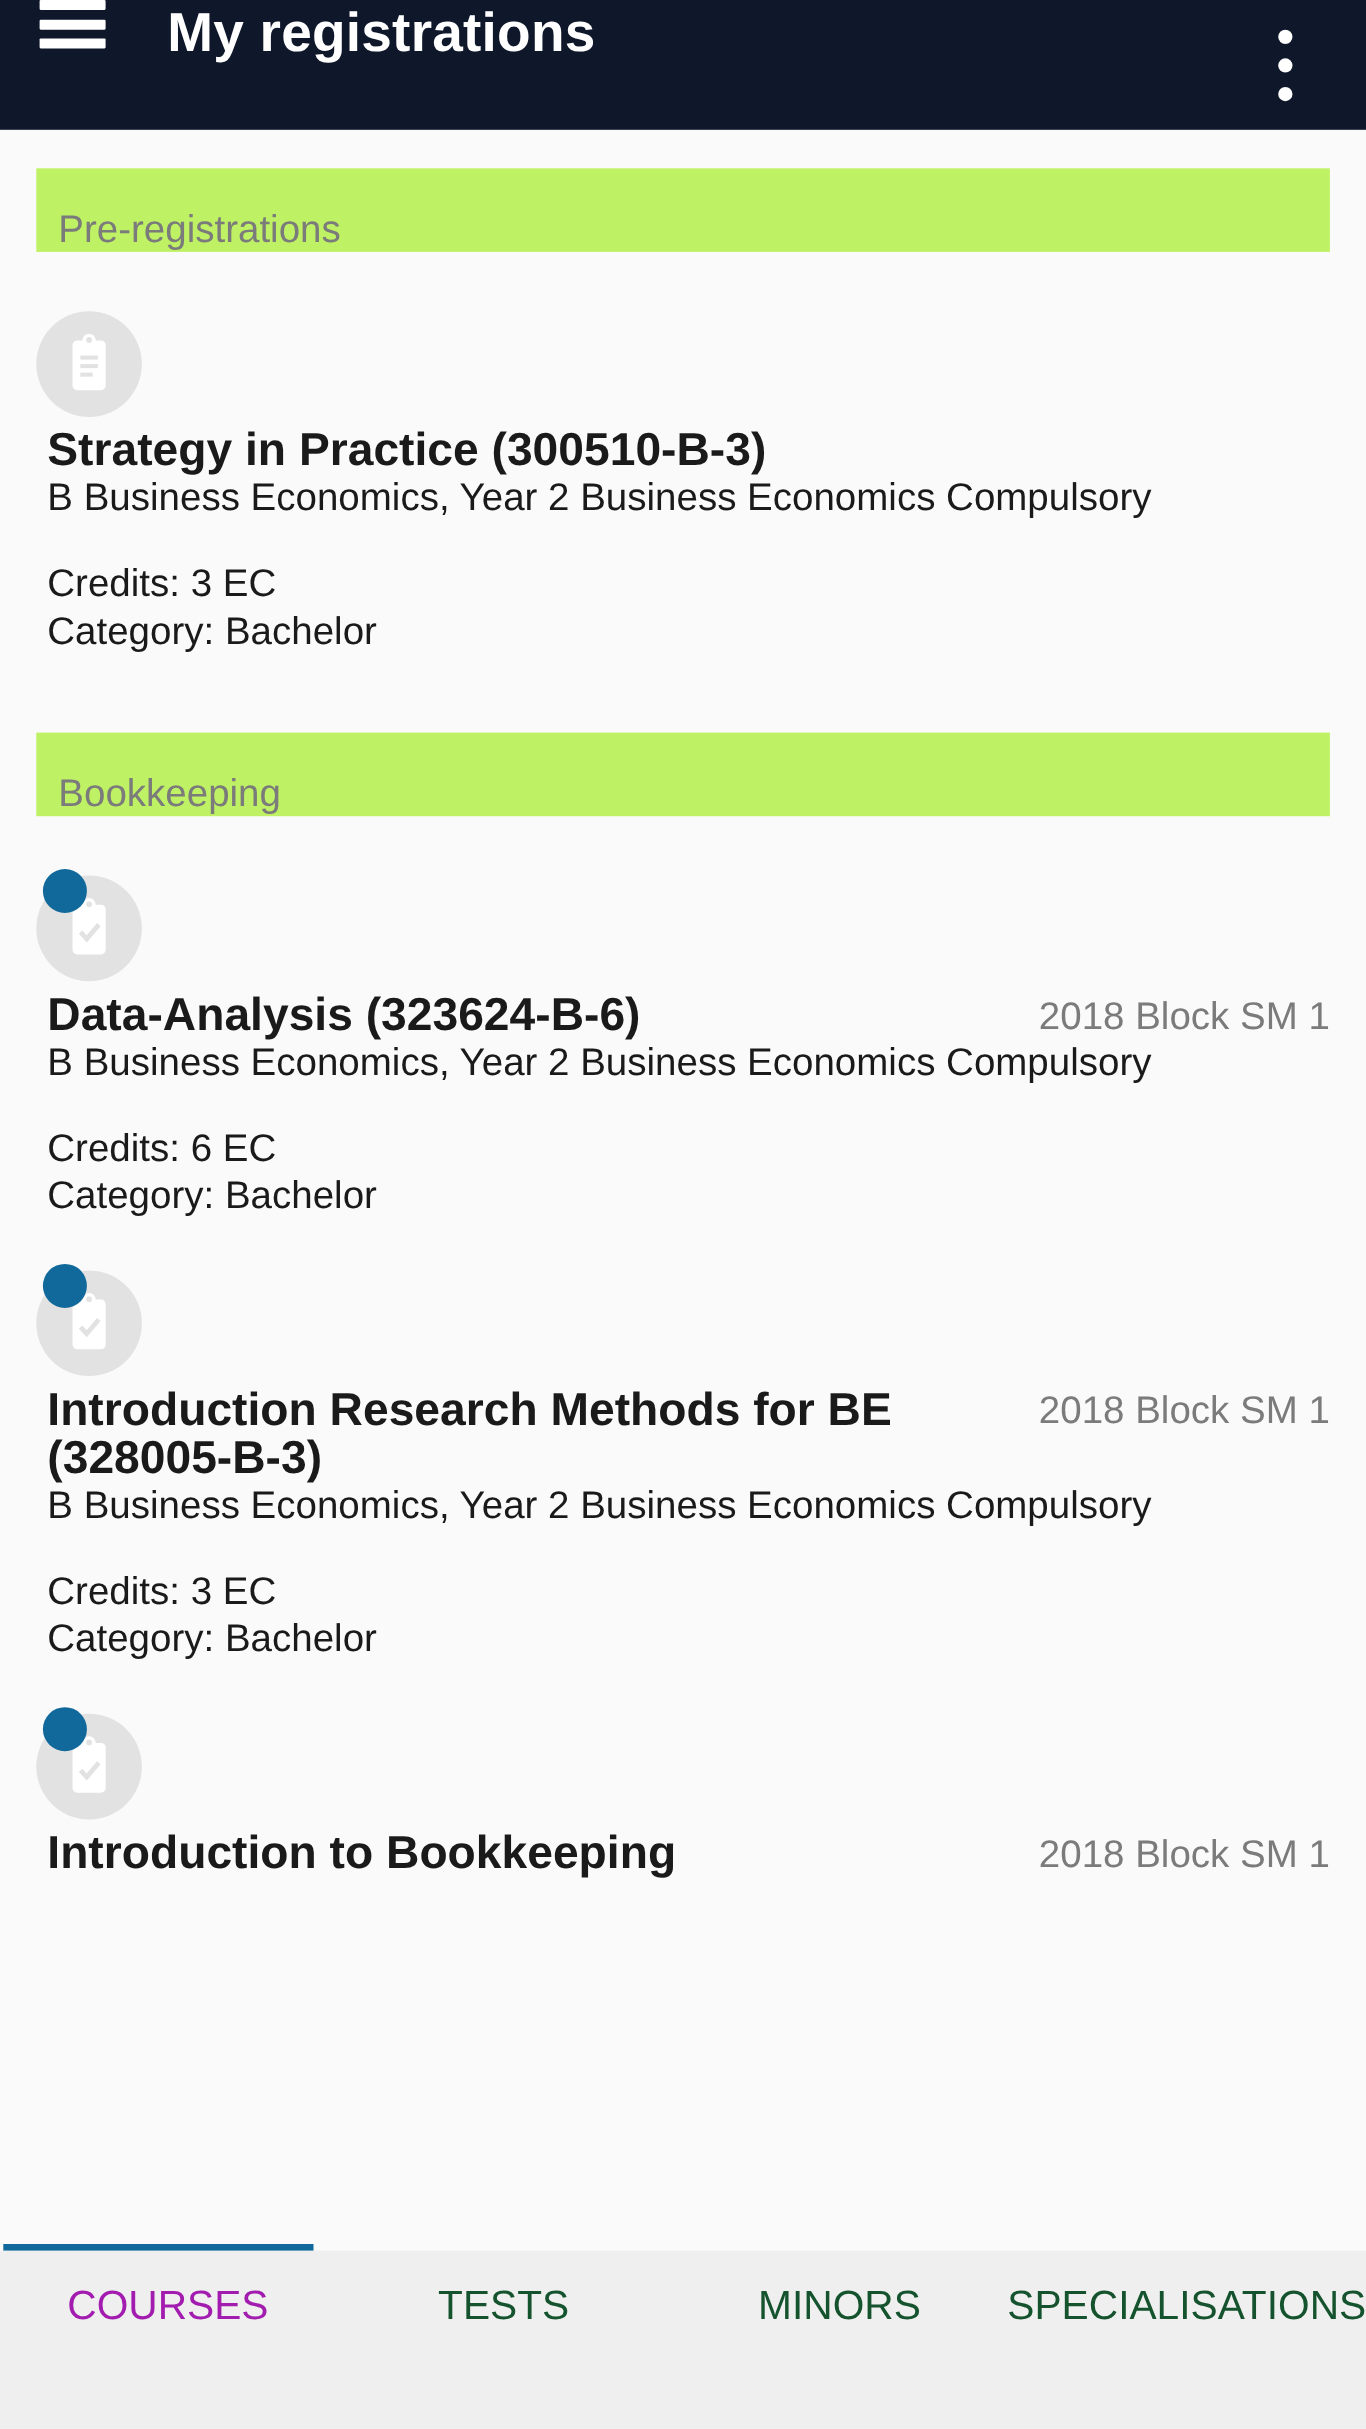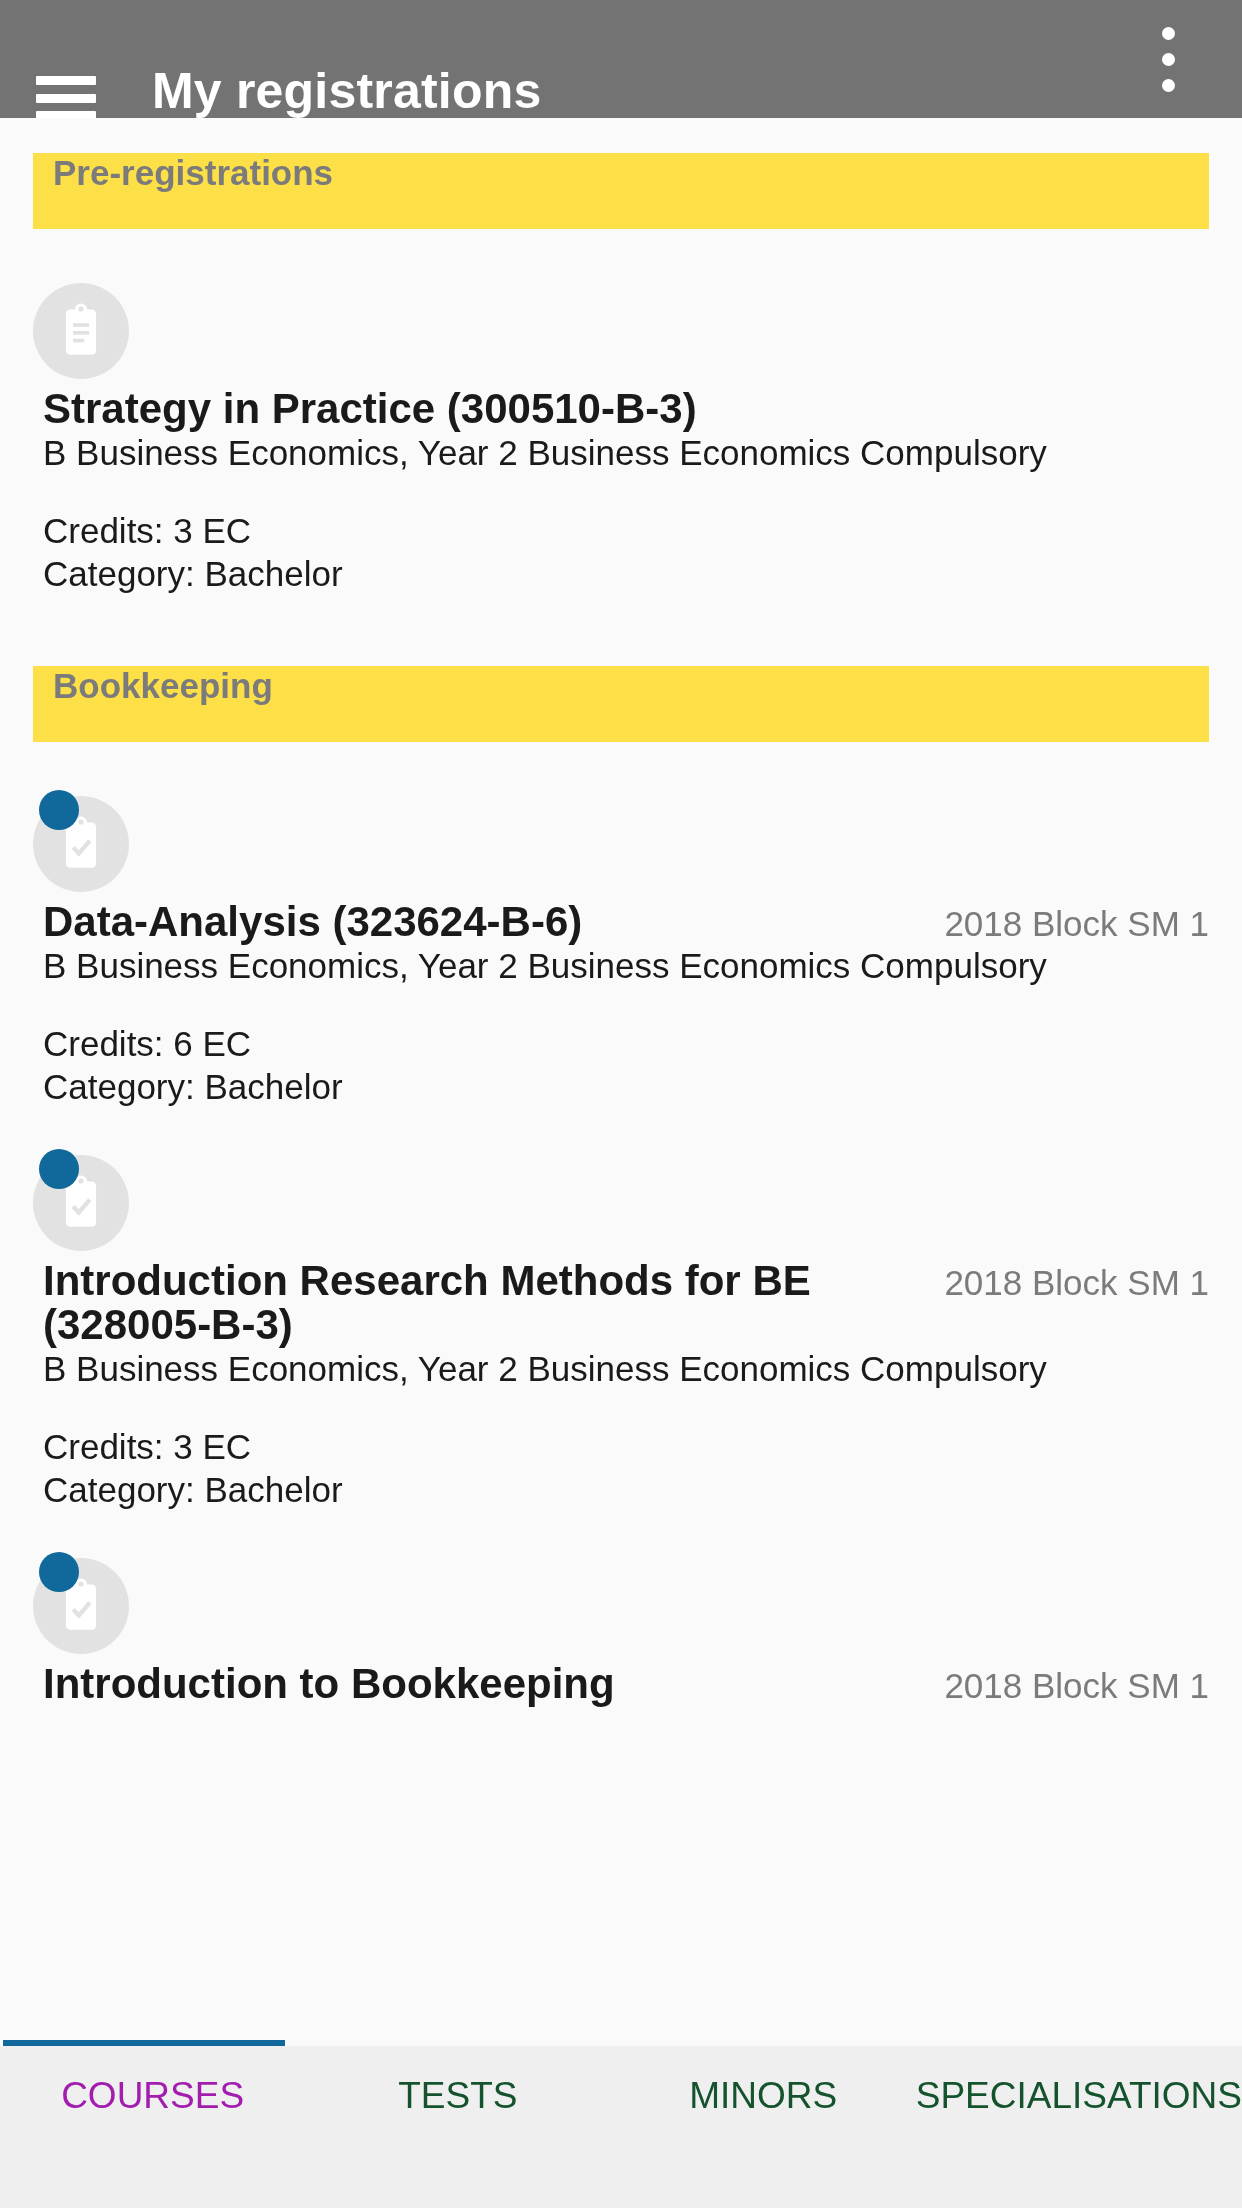--- a/index.html
+++ b/index.html
@@ -6,22 +6,22 @@
   html, body {
     width:1242px; height:2208px;
     background:#FAFAFA;
     font-family:"Liberation Sans", sans-serif;
     overflow:hidden;
   }
 
   
   .appbar{
     position:absolute; left:0; top:0; width:1242px; height:120px;
-    background:#737373;
-    display:flex; align-items:flex-end;
+    background:#0f172a;
+    display:flex; align-items:flex-start;
   }
   .hamburger{
     width:60px; height:44px; margin-left:36px;
     display:flex; flex-direction:column; justify-content:space-between;
     cursor:pointer;
   }
   .hamburger span{ display:block; height:9px; background:#FFFFFF; border-radius:1px; width:100%; }
   .appbar-title{
     margin-left:56px;
     color:#FFFFFF;
@@ -39,24 +39,23 @@
 
   
   .content{
     position:absolute; left:0; top:118px; width:1242px; height:1923px;
     background:#FAFAFA; overflow:hidden;
   }
 
   .section-header{
     margin:35px 33px 0 33px;
     height:76px;
-    background:#fde047;
-    display:flex; align-items:flex-start;
+    background:#bef264;
+    display:flex; align-items:flex-end;
     padding-left:20px;
-    font-weight:bold;
   }
   .section-header-label{
     font-size:35px; color:#7B7B7B;
   }
 
   
   .course-row{
     position:relative;
     display:flex;
     padding:48px 33px 0 33px;

